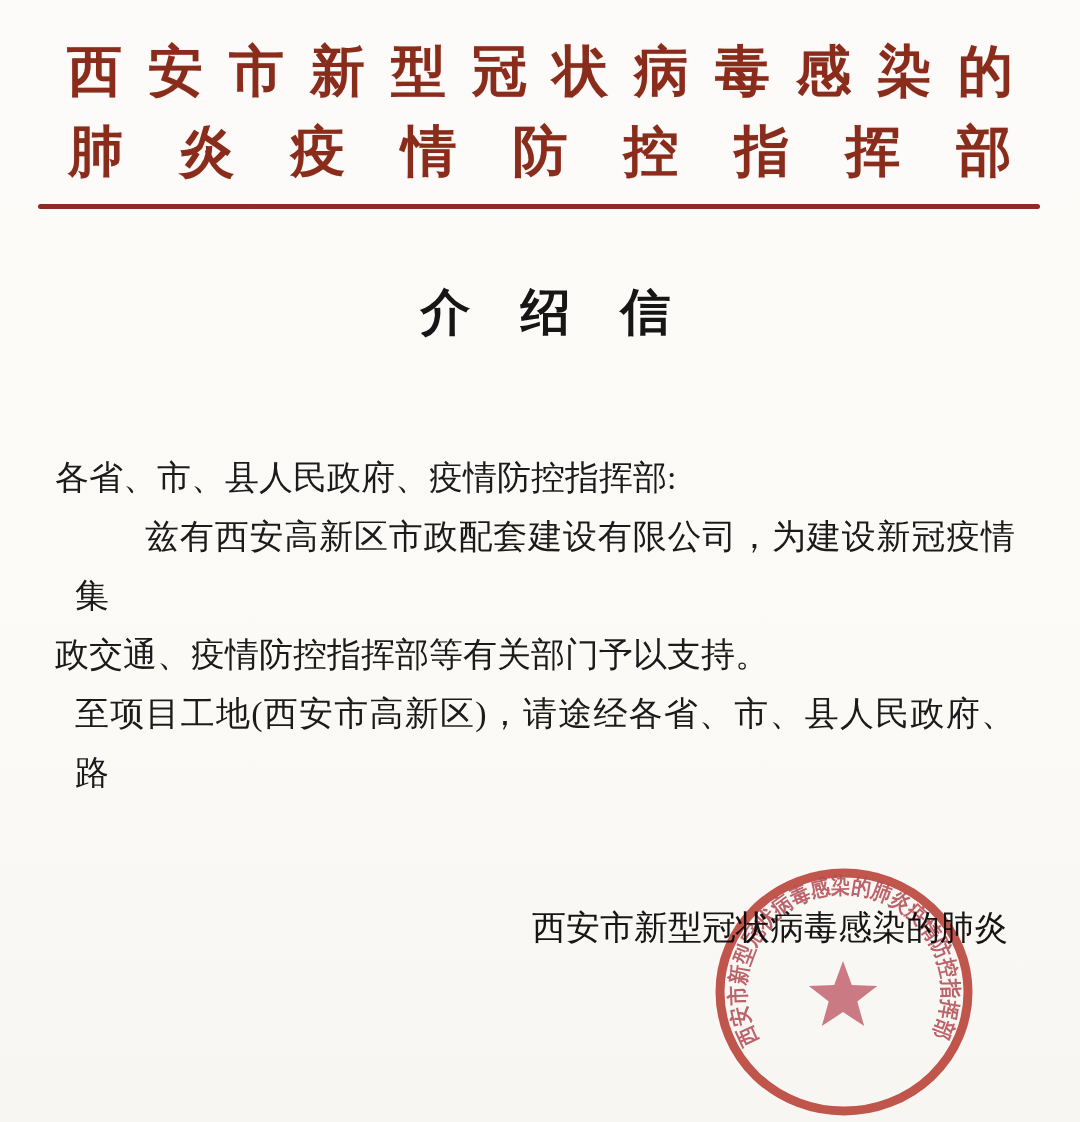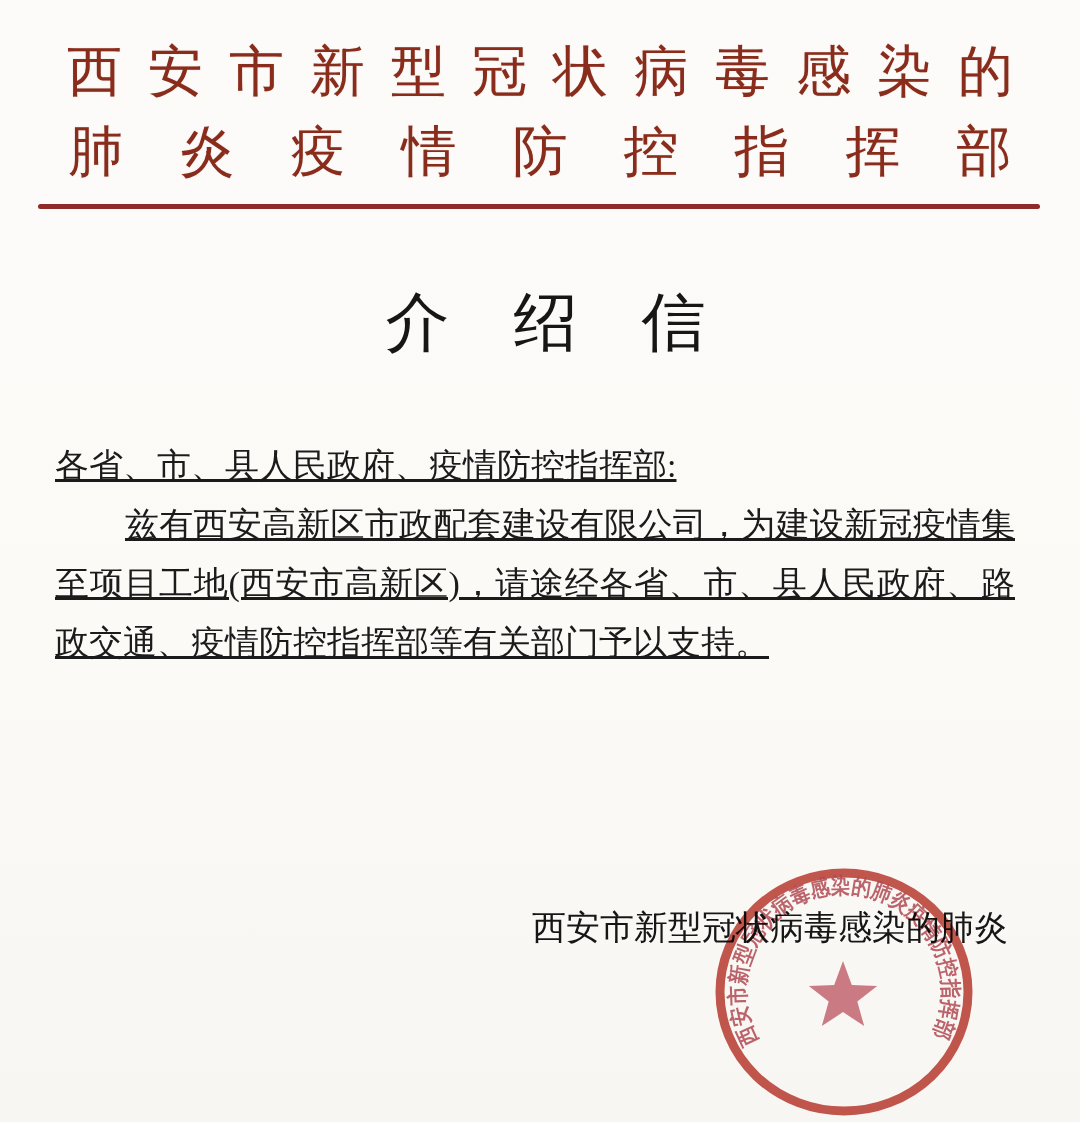--- a/index.html
+++ b/index.html
@@ -21,21 +21,21 @@
   }
 
   
   .letterhead {
     position: absolute;
     top: 32px;
     left: 0;
     right: 0;
     text-align: center;
     color: #8a2c1c;
-    font-weight: normal;
+    font-weight: bold;
     text-shadow: 0 0 1px rgba(120, 50, 25, 0.35);
   }
   .hdr-line {
     line-height: 80px;
     white-space: nowrap;
   }
   .hdr-line-1 {
     font-size: 55px;
     letter-spacing: 26px;
     margin-right: -26px;
@@ -56,41 +56,41 @@
     border-radius: 3px;
   }
 
   
   .doc-title {
     position: absolute;
     top: 279px;
     left: 11px;
     right: 0;
     text-align: center;
-    font-size: 64px;
-    font-weight: normal;
+    font-size: 50px;
+    font-weight: bold;
     color: #161616;
     white-space: pre;
   }
 
   
   .doc-body {
     position: absolute;
-    top: 436px;
+    top: 448px;
     left: 55px;
     width: 960px;
     font-size: 34px;
     color: #1b1b1b;
     line-height: 59px;
-    text-decoration: underline;
   }
   .body-line { min-height: 59px; }
   .jl {
     text-align: justify;
     text-align-last: justify;
+    margin-left: 20px;
   }
   .indent { text-indent: 70px; }
 
   
   .signature {
     position: absolute;
     top: 892px;
     left: 510px;
     width: 520px;
     text-align: center;
@@ -126,22 +126,22 @@
     <div class="hdr-line hdr-line-2">肺炎疫情防控指挥部</div>
   </div>
 
   <div class="red-rule"></div>
 
   <div class="doc-title">介　绍　信</div>
 
   <div class="doc-body">
     <div class="body-line">各省、市、县人民政府、疫情防控指挥部:</div>
     <div class="body-line jl indent">兹有西安高新区市政配套建设有限公司，为建设新冠疫情集</div>
+    <div class="body-line">政交通、疫情防控指挥部等有关部门予以支持。</div>
     <div class="body-line jl">至项目工地(西安市高新区)，请途经各省、市、县人民政府、路</div>
-    <div class="body-line">政交通、疫情防控指挥部等有关部门予以支持。</div>
   </div>
 
   <div class="signature">
     <div class="sig-line">西安市新型冠状病毒感染的肺炎</div>
   </div>
 
   <div class="seal">
     <svg width="276" height="270" viewBox="0 0 276 270" xmlns="http://www.w3.org/2000/svg">
       <defs>
         <path id="sealArc" d="M 52.3,183.5 A 99,99 0 1 1 223.7,183.5" fill="none"></path>

